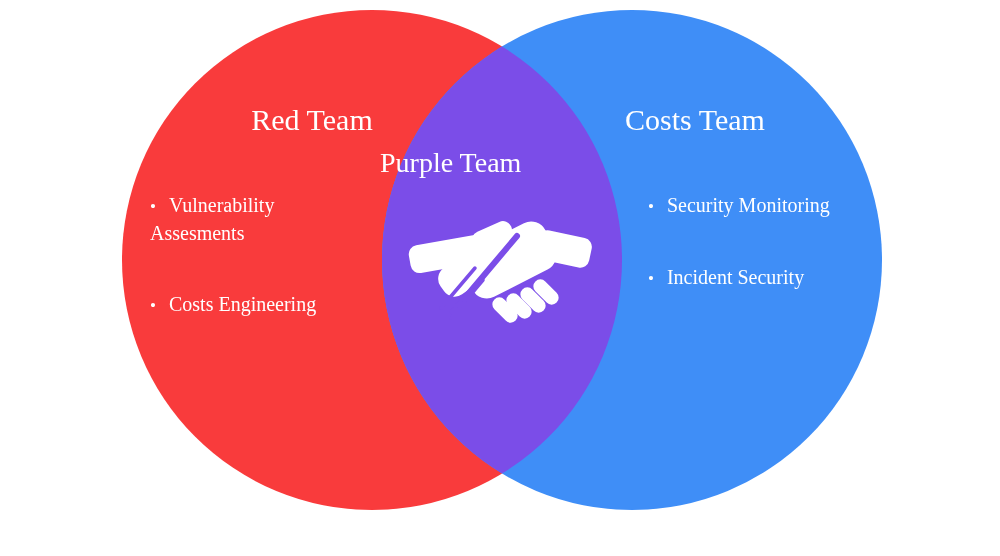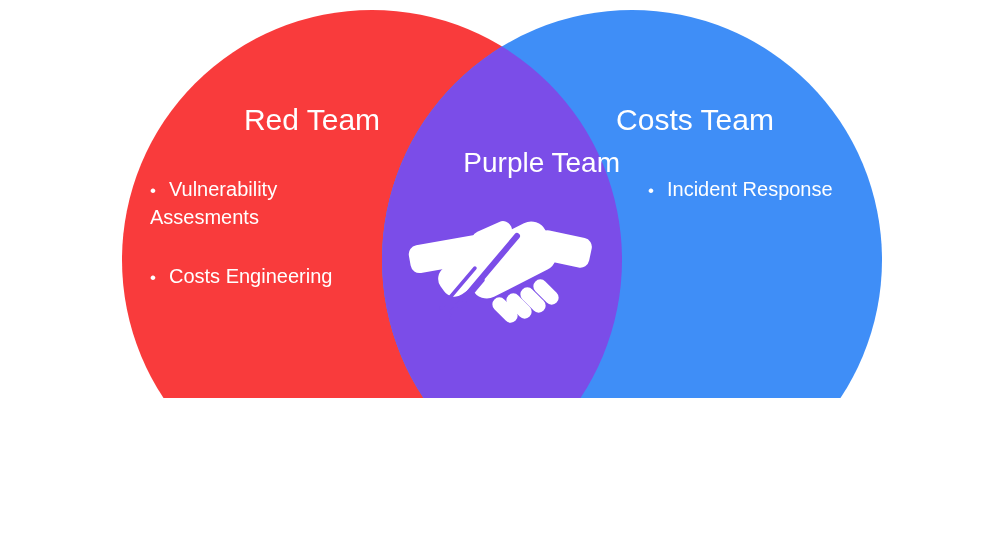--- a/index.html
+++ b/index.html
@@ -4,23 +4,24 @@
 <style>
   html, body {
     margin: 0;
     padding: 0;
     background: #ffffff;
     font-family: "Liberation Sans", sans-serif;
   }
   .stage {
     position: relative;
     width: 1000px;
-    height: 398px;
+    height: 556px;
     overflow: hidden;
     background: #ffffff;
+    font-family: Liberation Serif, serif;
   }
   .venn-svg {
     position: absolute;
     left: 0;
     top: 0;
     width: 1000px;
     height: 556px;
   }
   .label {
     position: absolute;
@@ -33,31 +34,31 @@
     font-weight: 400;
     text-align: center;
     width: 240px;
   }
   .red-title  { left: 192px; top: 103px; }
   .blue-title { left: 575px; top: 103px; }
   .center-title {
     left: 380px; top: 147px;
     font-size: 28px;
     line-height: 32px;
-    text-align: right;
+    text-align: left;
     width: 240px;
     font-weight: 400;
   }
   .bullets {
     position: absolute;
-    top: 176px;
+    top: 192px;
     width: 290px;
     display: flex;
     flex-direction: column;
-    gap: 32px;
+    gap: 44px;
     font-size: 20px;
     line-height: 27px;
     color: #ffffff;
   }
   .left-col  { left: 150px; }
   .right-col { left: 648px; }
   .item { }
   .item .dot {
     font-size: 17px;
     margin-right: 13px;
@@ -105,16 +106,17 @@
   <div class="label center-title">Purple Team</div>
 
   <div class="label team-title blue-title">Costs Team</div>
 
   <div class="bullets left-col">
     <div class="item narrow"><span class="dot">•</span><span>Vulnerability Assesments</span></div>
     <div class="item"><span class="dot">•</span><span>Costs Engineering</span></div>
   </div>
 
   <div class="bullets right-col">
-    <div class="item"><span class="dot">•</span><span>Incident Response</span></div>
+    <div class="item"><span class="dot">•</span><span>Security Monitoring</span></div>
+    <div class="item"><span class="dot">•</span><span>Incident Security</span></div>
   </div>
 
 </div>
 
 </body></html>

